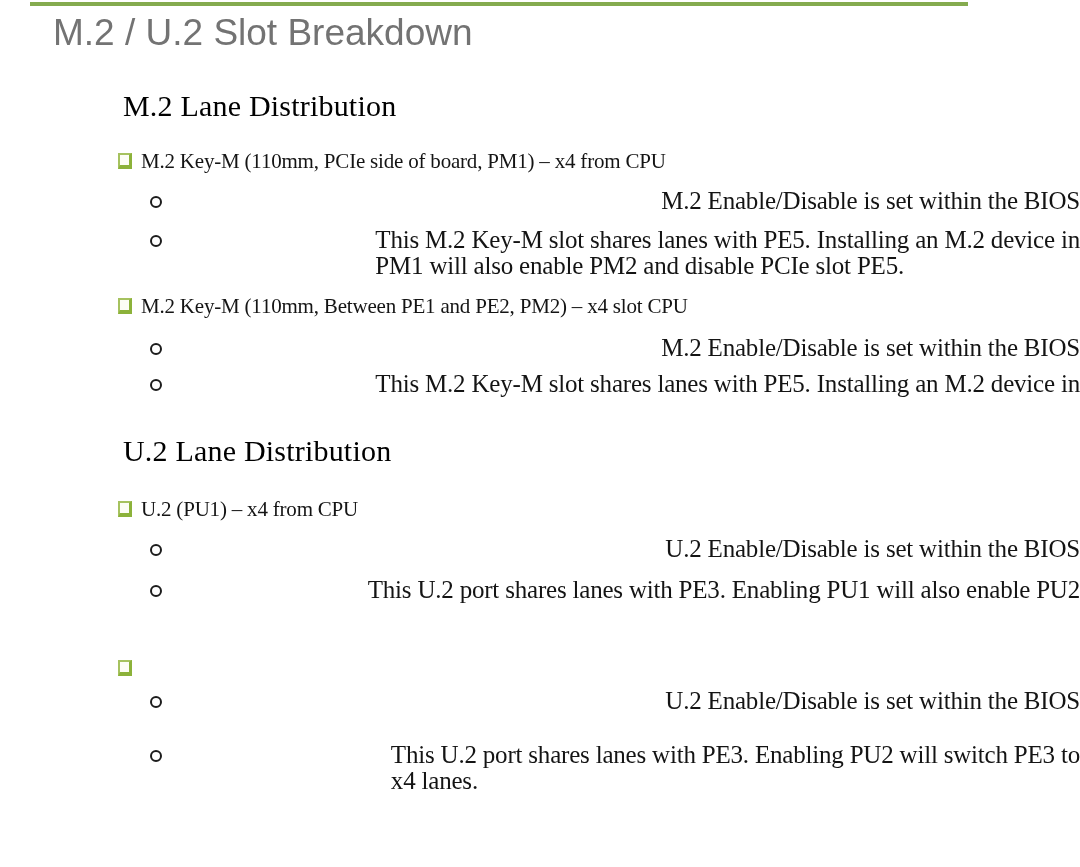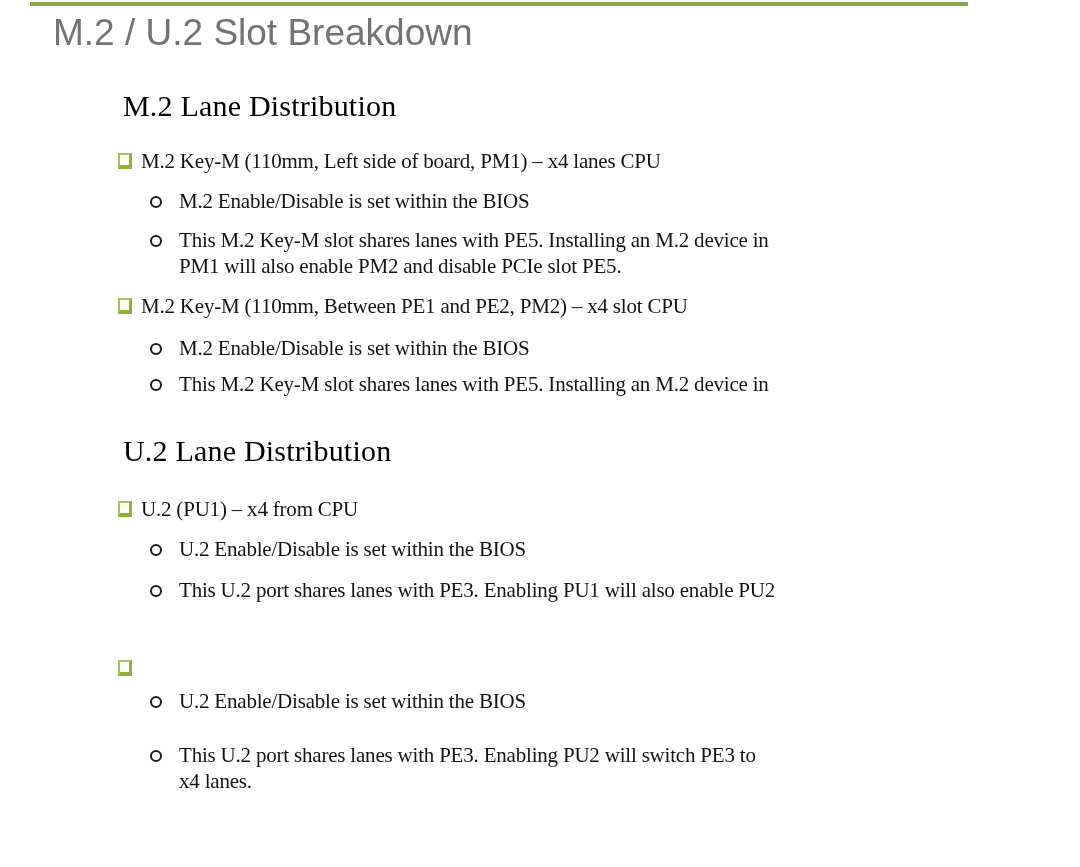--- a/index.html
+++ b/index.html
@@ -55,23 +55,24 @@
     height: 10px;
     background: #fcfdf5;
     border: 2px solid var(--bullet-light);
     border-right: 3px solid var(--bullet-dark);
     border-bottom: 4px solid var(--bullet-dark);
     margin: 5px 9px 0 0;
   }
   .sub {
     display: flex;
     margin-left: 148px;
-    font-size: 21px;
+    font-size: 25px;
     line-height: 26px;
     letter-spacing: -0.2px;
+    justify-content: space-between;
   }
   .sub .circ {
     flex: 0 0 auto;
     width: 8px;
     height: 8px;
     border: 2px solid #1c1c1c;
     border-radius: 50%;
     margin: 8px 0 0 2px;
   }
   .sub .text {
@@ -83,21 +84,21 @@
 <body style="--accent: #85ab4f; --bullet-light: #a6c25f; --bullet-dark: #8cb23a;">
 
 <div class="top-rule"></div>
 
 <h1 class="slide-title">M.2 / U.2 Slot Breakdown</h1>
 
 <h2 class="section-heading" style="margin-top:36px">M.2 Lane Distribution</h2>
 
 <div class="item" style="margin-top:25px">
   <span class="sq"></span>
-  <span>M.2 Key-M (110mm, Left side of board, PM1) – x4 lanes CPU</span>
+  <span>M.2 Key-M (110mm, PCIe side of board, PM1) – x4 from CPU</span>
 </div>
 <div class="sub" style="margin-top:14px">
   <span class="circ"></span>
   <span class="text">M.2 Enable/Disable is set within the BIOS</span>
 </div>
 <div class="sub" style="margin-top:13px">
   <span class="circ"></span>
   <span class="text">
     <div>This M.2 Key-M slot shares lanes with PE5. Installing an M.2 device in</div>
     <div>PM1 will also enable PM2 and disable PCIe slot PE5.</div>

